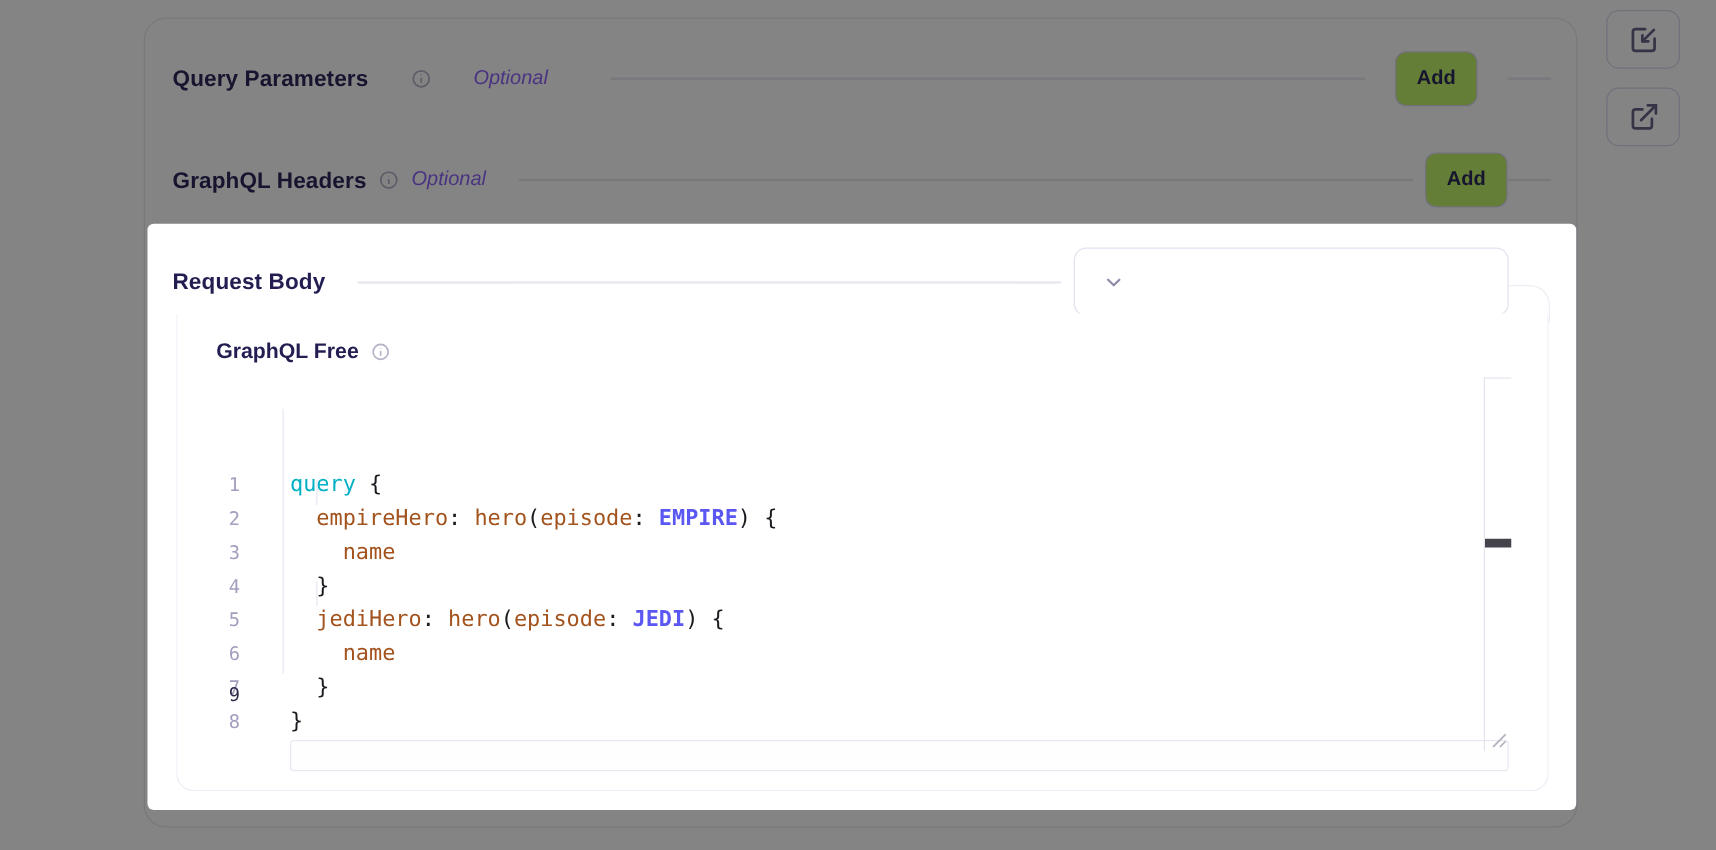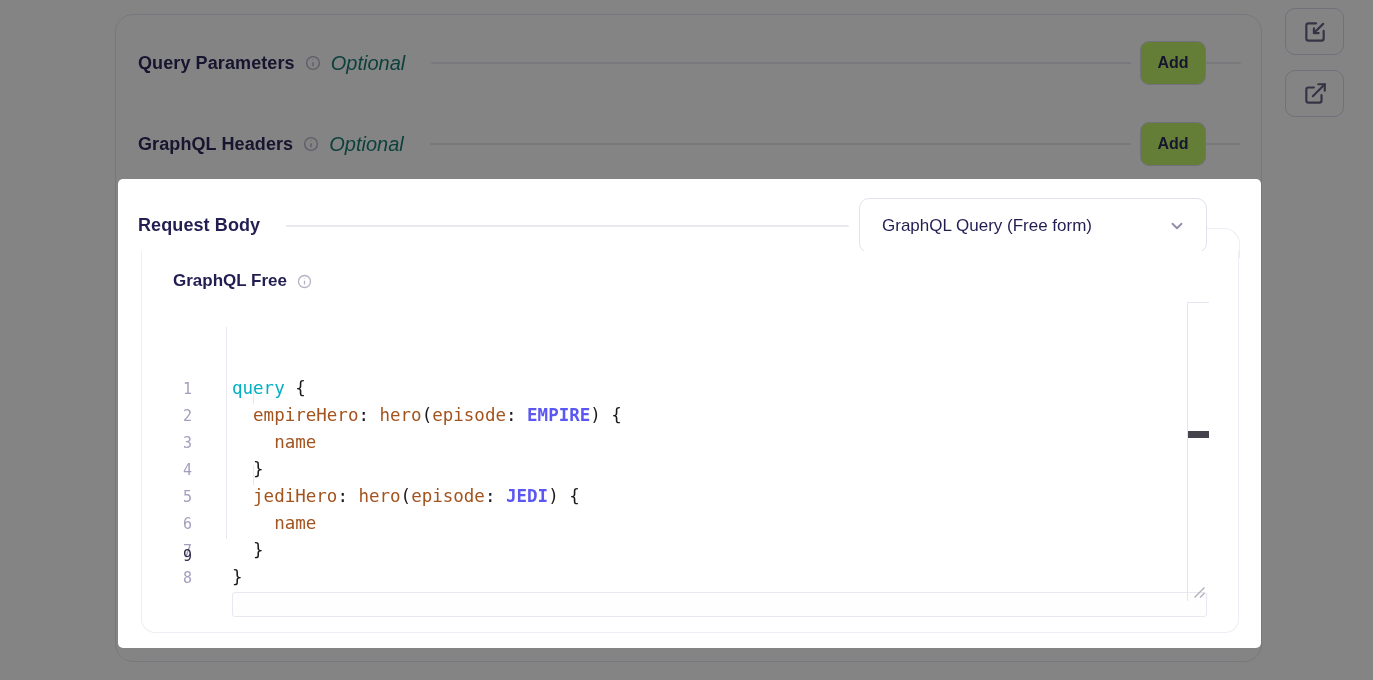--- a/index.html
+++ b/index.html
@@ -6,27 +6,27 @@
   html,body { width:1373px; height:680px; background:#ffffff; overflow:hidden;
               font-family:"Liberation Sans", sans-serif; }
   #stage { position:relative; width:1373px; height:680px; }
 
   
   .outer-card { position:absolute; left:115px; top:14px; width:1147px; height:648px;
                 border:1px solid #e7e5f0; border-radius:18px; background:#ffffff; }
 
   
   .hdr-row { position:absolute; display:flex; align-items:center; height:44px; }
-  .row-qp { left:22px; top:26px;  width:1103px; }
+  .row-qp { left:22px; top:26px;  width:1103px;gap:24px; }
   .row-rh { left:22px; top:107px; width:1103px; }
   .row-rb { left:22px; top:183px; width:1069px; height:55px; }
 
   .sec-title { font-size:18px; font-weight:600; color:#231e52; letter-spacing:.1px; white-space:nowrap; }
   .info-ic { margin-left:10px; display:inline-flex; flex:none; }
-  .optional { margin-left:10px; font-size:20px; font-style:italic; color:#0f766e; white-space:nowrap; }
+  .optional { margin-left:10px; font-size:16px; font-style:italic; color:#8b5cf6; white-space:nowrap; }
   .divider { flex:1; height:2px; background:#e9e8f0; border-radius:2px; margin-left:26px; }
   .divider-tail { width:35px; height:2px; background:#e9e8f0; border-radius:2px; flex:none; }
 
   .add-btn { flex:none; width:66px; height:44px; margin:0; background:#bef264;
              border:1px solid #dbd9ea; border-radius:9px; color:#231e52;
              font-family:"Liberation Sans",sans-serif; font-size:16px; font-weight:600;
              box-shadow:0 0 0 9px #ffffff; cursor:pointer; }
 
   
   .body-select { flex:none; width:348px; height:55px; margin-left:10px; background:#ffffff;
@@ -113,21 +113,20 @@
       <span class="optional">Optional</span>
       <span class="divider"></span>
       <button class="add-btn">Add</button>
       <span class="divider-tail"></span>
     </div>
 
     <div class="hdr-row row-rb">
       <span class="sec-title">Request Body</span>
       <span class="divider"></span>
       <div class="body-select">
-        <span class="val">GraphQL Query (Free form)</span>
         <span style="display:inline-flex;">
           <svg width="18" height="18" viewBox="0 0 24 24" fill="none" stroke="#8f8cab" stroke-width="2.4" stroke-linecap="round" stroke-linejoin="round">
               <polyline points="6 9 12 15 18 9"></polyline>
             </svg>
         </span>
       </div>
     </div>
 
     <div class="corner-piece"></div>
     <div class="inner-card">

